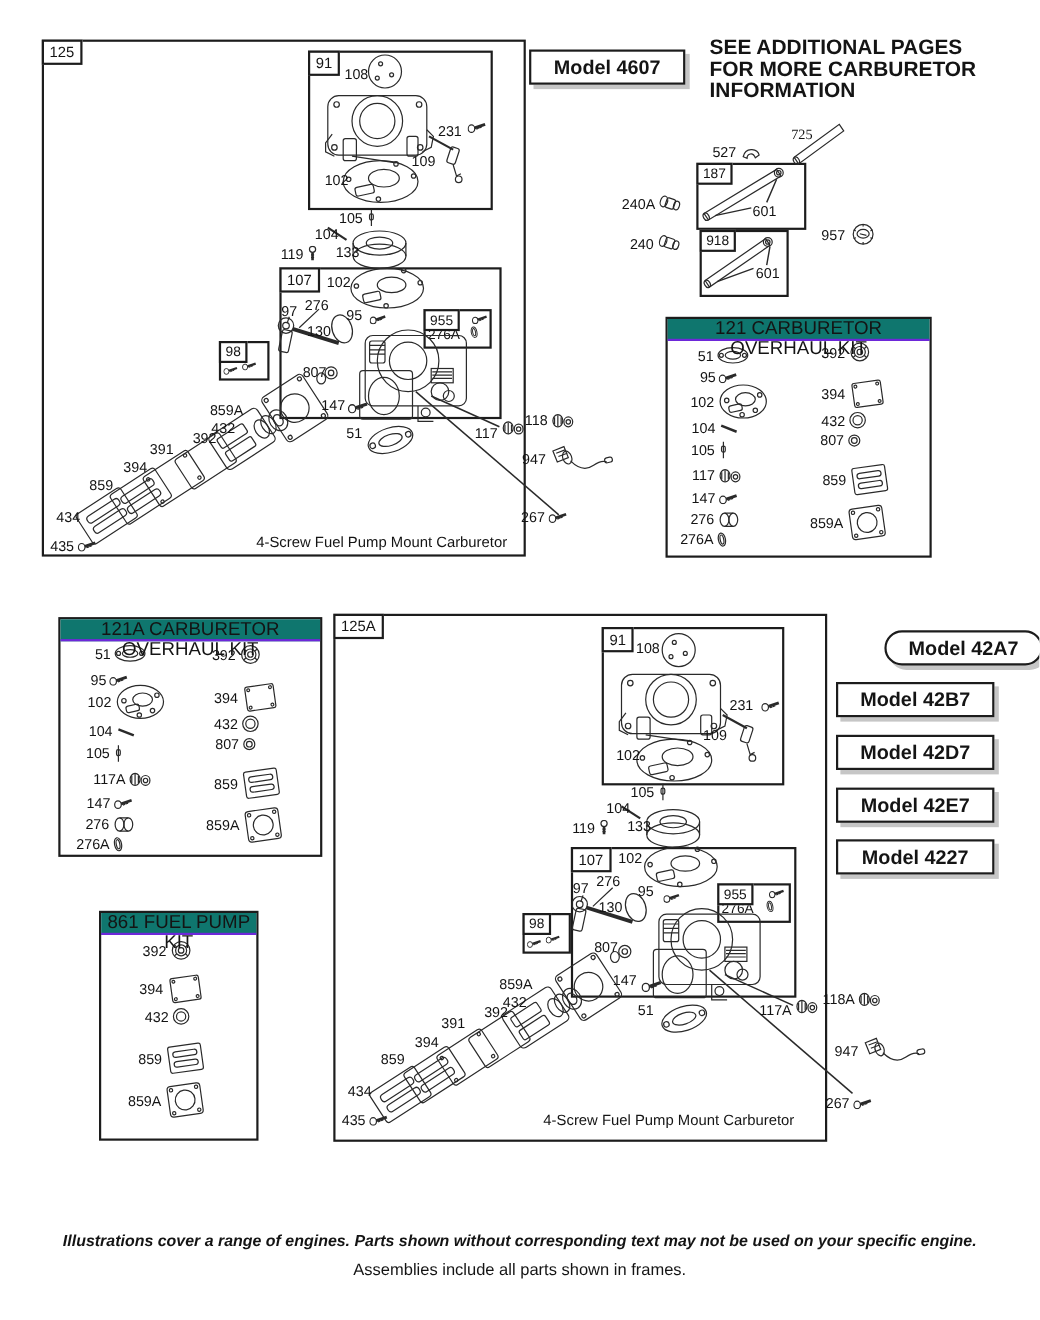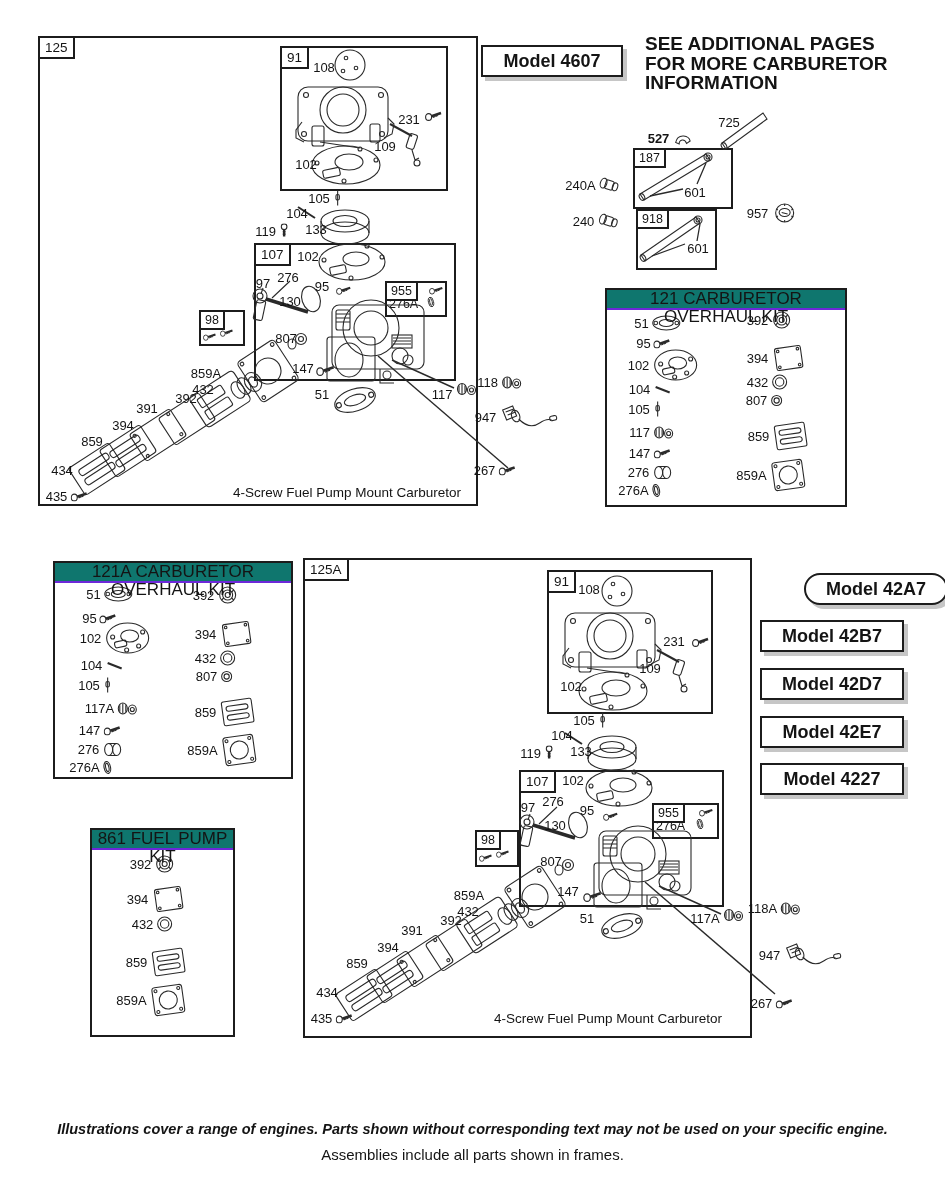--- a/index.html
+++ b/index.html
@@ -427,24 +427,24 @@
   </svg>
 
   <div class="subbox" style="left:633px;top:148px;width:85px;height:57px;background:transparent;padding-left:11px;">
     <div class="tagbox small">187</div>
   </div>
   <div class="subbox" style="left:636px;top:209px;width:77px;height:57px;background:transparent;">
     <div class="tagbox small">918</div>
   </div>
 
   <div class="callouts" style="position:absolute;left:0;top:0;width:945px;height:1200px;">
-      <span class="callout" style="left: 729px; top: 122px;">
+      <span class="callout" style="left: 729px; top: 122px; font-family: Liberation Serif, serif;">
         <span class="pt">725</span>
       </span>
-      <span class="callout" style="left: 670px; top: 138px; font-weight: bold;">
+      <span class="callout" style="left: 670px; top: 138px;">
         <span class="pt">527</span>
         <svg class="ic" width="20" height="14">
           <use href="#sym-clamp"></use>
         </svg>
       </span>
       <span class="callout" style="left: 695px; top: 192px;">
         <span class="pt">601</span>
       </span>
       <span class="callout" style="left: 593px; top: 185px;">
         <span class="pt">240A</span>

